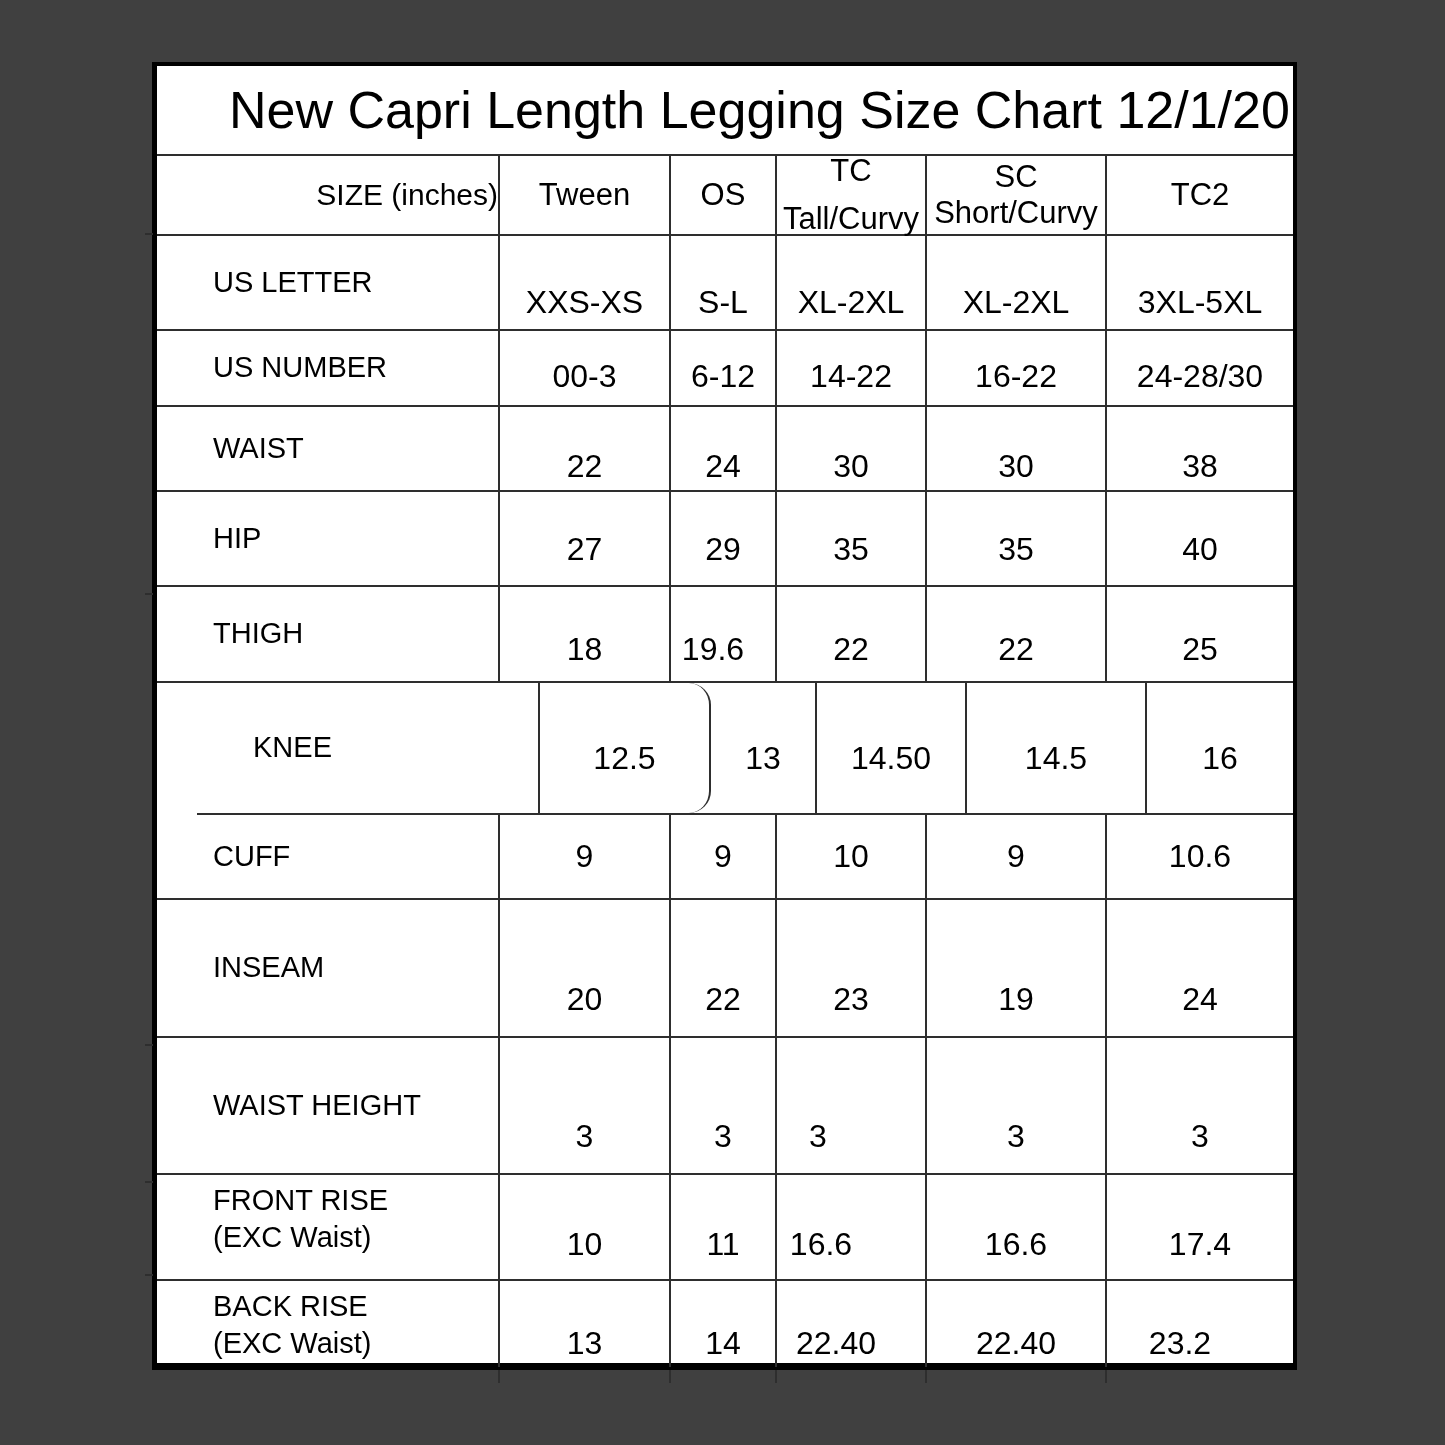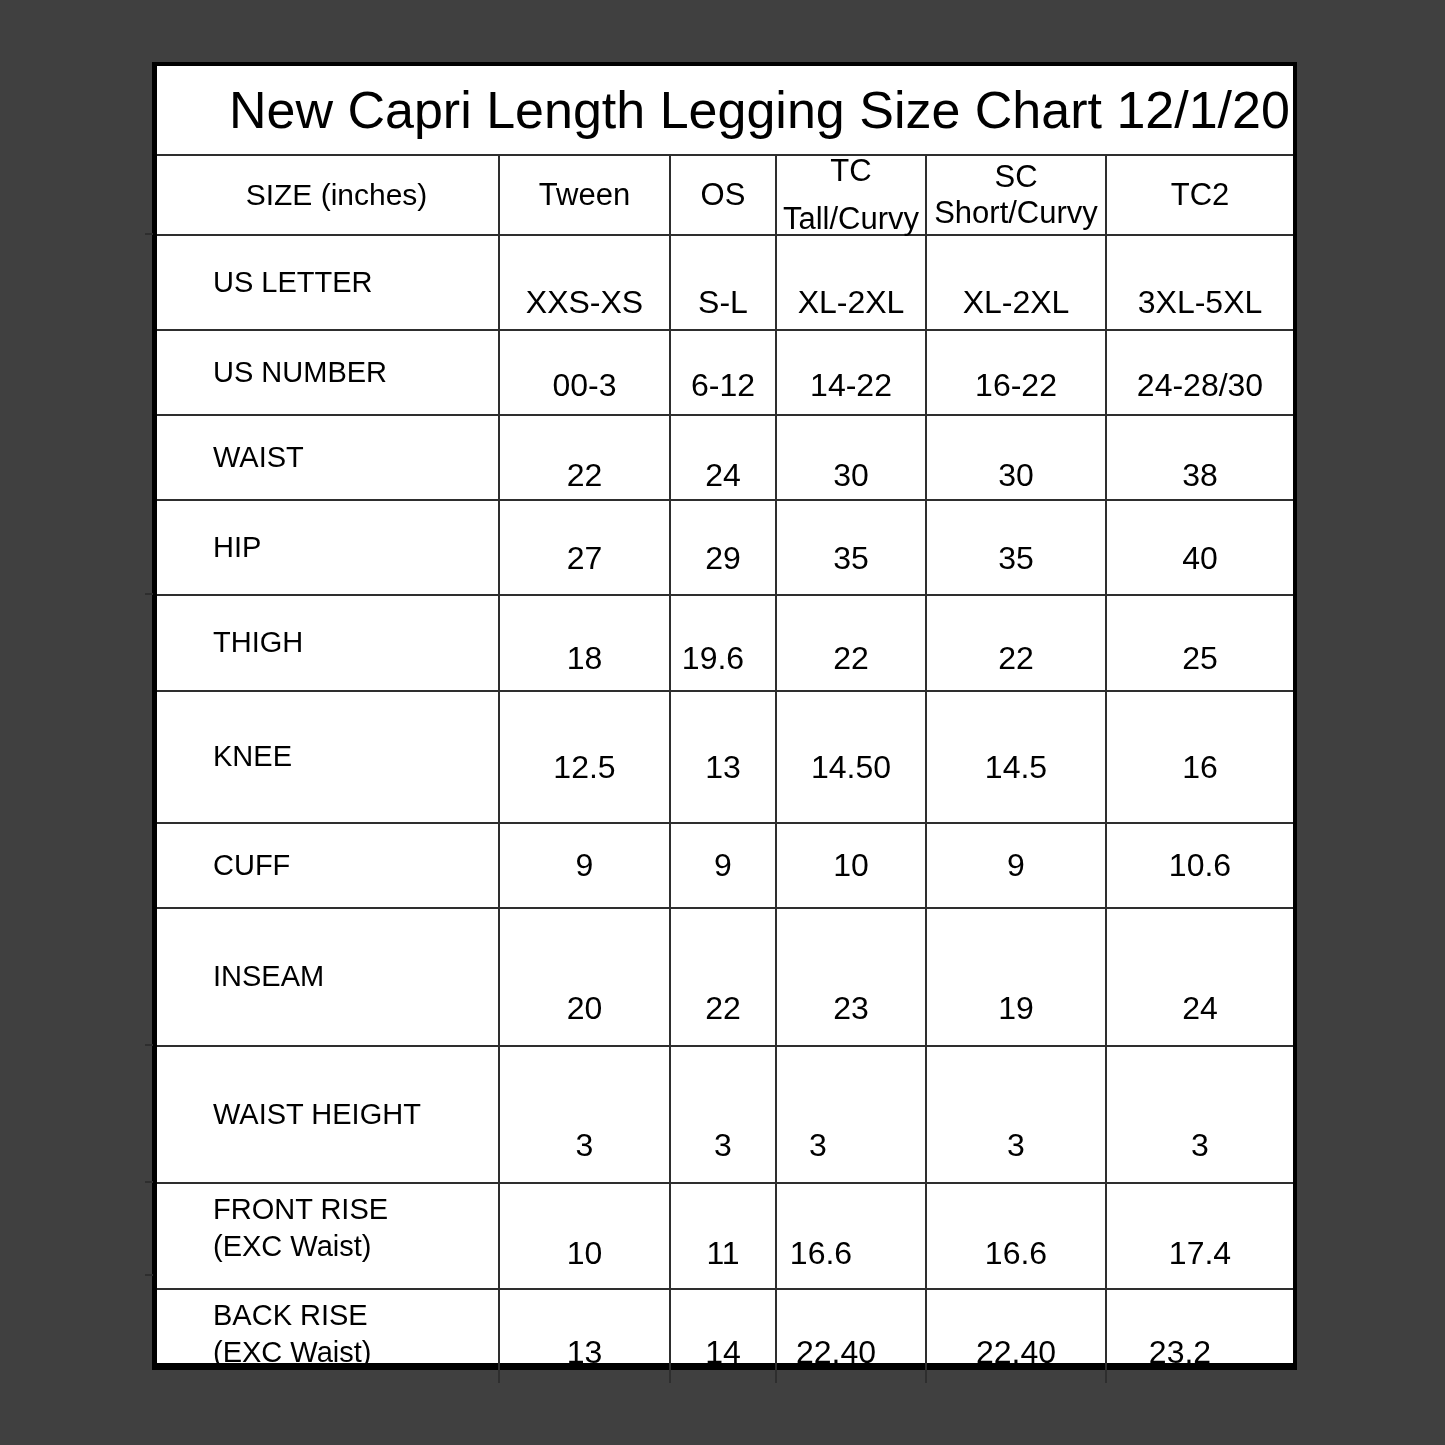--- a/index.html
+++ b/index.html
@@ -32,25 +32,25 @@
     padding-left:72px;
     font-size:52px;
     white-space:nowrap;
     overflow:hidden;
     letter-spacing:0px;
   }
   .t-row{display:flex;box-sizing:border-box;border-bottom:2px solid var(--line);}
   .t-row:last-child{border-bottom:none;text-align:center;}
   .row-header{height:80px;}
   .row-us-letter{height:95px;}
-  .row-us-number{height:85px;}
+  .row-us-number{height:76px;}
   .row-waist{height:85px;}
   .row-hip{height:95px;}
   .row-thigh{height:96px;}
-  .row-knee{height:132px;}
+  .row-knee{height:132px;margin-left:40px;}
   .row-cuff{height:85px;}
   .row-inseam{height:138px;}
   .row-waist-height{height:137px;justify-content:center;}
   .row-front-rise{height:106px;}
   .row-back-rise{height:86px;}
 
   .cell{box-sizing:border-box;border-right:2px solid var(--line);overflow:visible;}
   .cell:last-child{border-right:none;}
   .c0{width:343px;flex:none;}
   .c1{width:171px;flex:none;}
@@ -67,21 +67,21 @@
   .row-back-rise .label-cell{justify-content:flex-start;padding-top:7px;}
 
   .value-cell{
     display:flex;justify-content:center;align-items:flex-end;
     font-size:32px;padding-bottom:12px;
   }
   .cell.header-cell{
     display:flex;flex-direction:column;justify-content:center;align-items:center;
     font-size:31px;line-height:36px;padding-bottom:0;
   }
-  .cell.corner{flex-direction:row;padding-left:18px;font-size:30px;}
+  .cell.corner{flex-direction:row;padding-left:18px;font-size:30px;justify-content:flex-end;}
 
   
   .row-us-letter .value-cell{padding-bottom:8px;}
   [data-rc="us-letter-1"]{padding-bottom:17px;}
   [data-rc="us-letter-2"]{padding-bottom:22px;}
   .row-us-number .value-cell{padding-bottom:10px;}
   [data-rc="us-number-3"]{padding-bottom:17px;}
   [data-rc="us-number-5"]{padding-bottom:13px;}
   .row-waist .value-cell{padding-bottom:5px;}
   [data-rc="waist-1"]{padding-bottom:15px;}
@@ -89,21 +89,21 @@
   [data-rc="waist-5"]{padding-bottom:12px;}
   .row-hip .value-cell{padding-bottom:17px;}
   [data-rc="hip-1"]{padding-bottom:20px;}
   [data-rc="hip-2"]{padding-bottom:7px;}
   [data-rc="hip-5"]{padding-bottom:13px;}
   .row-thigh .value-cell{padding-bottom:13px;}
   [data-rc="thigh-1"]{padding-bottom:23px;}
   [data-rc="thigh-3"]{padding-bottom:5px;}
   [data-rc="thigh-4"]{padding-bottom:21px;}
   .row-knee .value-cell{padding-bottom:36px;}
-  [data-rc="knee-1"]{padding-bottom:30px;}
+  [data-rc="knee-1"]{padding-bottom:30px;border-radius:22px;}
   [data-rc="knee-2"]{padding-bottom:20px;}
   [data-rc="knee-4"]{padding-bottom:42px;}
   .row-cuff .value-cell{padding-bottom:23px;}
   [data-rc="cuff-1"]{padding-bottom:25px;}
   [data-rc="cuff-2"]{padding-bottom:13px;}
   [data-rc="cuff-4"]{padding-bottom:33px;}
   [data-rc="cuff-5"]{padding-bottom:20px;border-radius:19px;}
   .row-inseam .value-cell{padding-bottom:18px;}
   [data-rc="inseam-4"]{padding-bottom:20px;}
   .row-waist-height .value-cell{padding-bottom:18px;}

